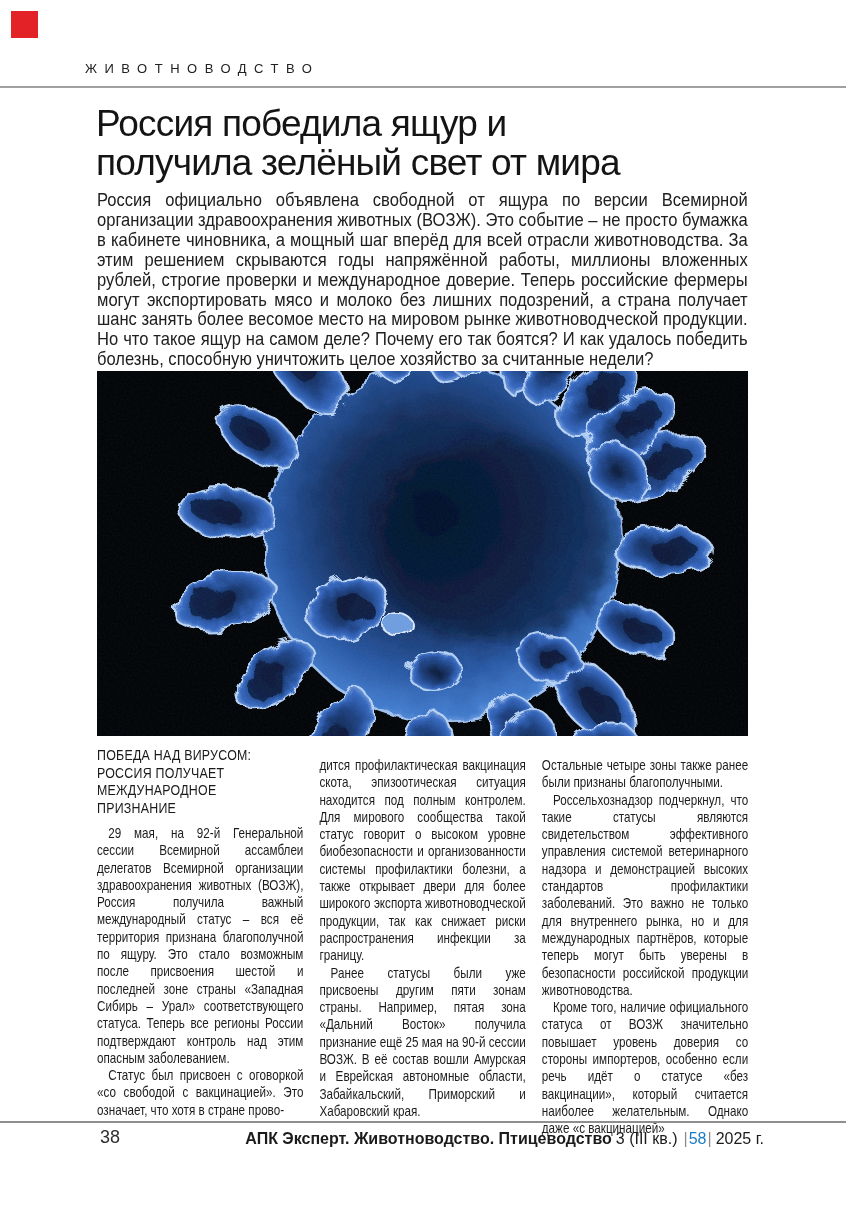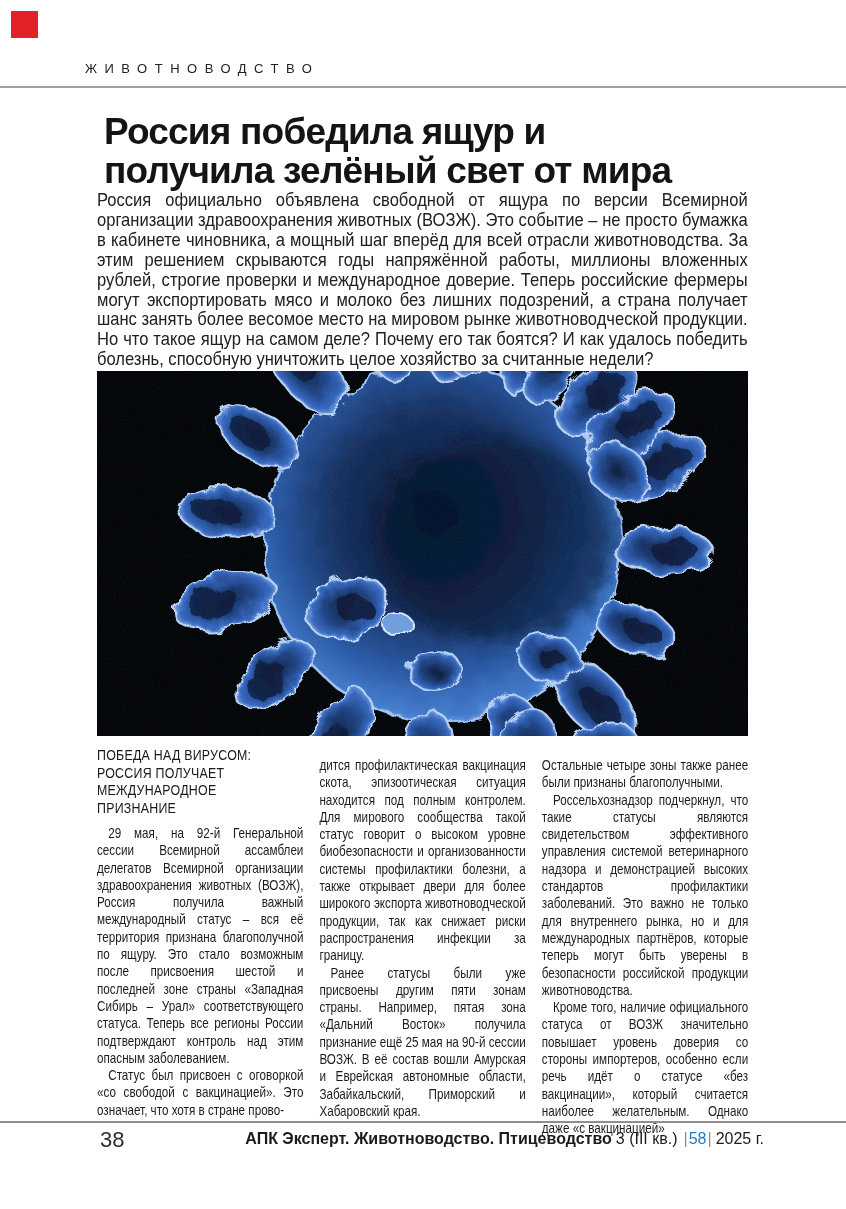--- a/index.html
+++ b/index.html
@@ -7,22 +7,22 @@
     width:846px;height:1209px;background:#ffffff;position:relative;overflow:hidden;
     font-family:"Liberation Sans", sans-serif;color:#1c1c1c;
   }
   .page{position:absolute;inset:0;}
   .marker{position:absolute;left:11px;top:11px;width:27px;height:27px;background:#e32227;}
   .kicker{position:absolute;left:85px;top:61px;font-size:13px;letter-spacing:7.5px;color:#222;font-weight:400;}
   .rule{position:absolute;left:0;width:846px;height:2px;background:#a0a0a0;}
   .rule-top{top:86px;}
   .rule-bottom{top:1121px;background:#8e8e8e;}
   h1.title{
-    position:absolute;left:95px;top:103px;margin:9px;width:680px;
-    font-size:37px;line-height:39px;font-weight:700;letter-spacing:-0.8px;
+    position:absolute;left:95px;top:103px;margin:1px;width:680px;
+    font-size:37px;line-height:39px;font-weight:400;letter-spacing:-0.8px;
     color:#141414;white-space:pre-line;
   }
   p.lead{
     position:absolute;left:97px;top:190px;margin:0;width:723px;
     transform:scaleX(0.9);transform-origin:0 0;
     font-size:18.4px;line-height:19.9px;text-align:justify;color:#202020;
   }
   figure.photo{
     position:absolute;left:97px;top:371px;width:651px;height:365px;margin:0;background:#000;
   }
@@ -33,21 +33,21 @@
     display:grid;grid-template-columns:1fr 1fr 1fr;column-gap:20px;
   }
   .col{font-size:14.6px;line-height:17.3px;text-align:justify;color:#1c1c1c;}
   .col p{margin:0;hyphens:auto;}
   .col p.indent{text-indent:14px;}
   .col-cont{padding-top:11px;}
   h2.col-heading{
     margin:0 0 9px 0;font-size:15.5px;line-height:17.5px;font-weight:400;
     letter-spacing:0.3px;white-space:pre-line;color:#1a1a1a;
   }
-  .page-number{position:absolute;left:100px;top:1127px;font-size:22px;color:#2e2e2e;}
+  .page-number{position:absolute;left:100px;top:1127px;font-size:18px;color:#2e2e2e;}
   .credit{position:absolute;right:82px;top:1130px;font-size:16px;color:#1b1b1b;white-space:nowrap;margin-left:22px;}
   .credit .bold{font-weight:700;}
   .credit .issue{margin:0 5px 0 4px;}
   .credit .bar{color:#8a8a8a;padding:0 1px;}
   .credit .blue{color:#1a7cc2;}
   .credit .year{margin-left:3px;}
 </style>
 </head>
 <body>
 

